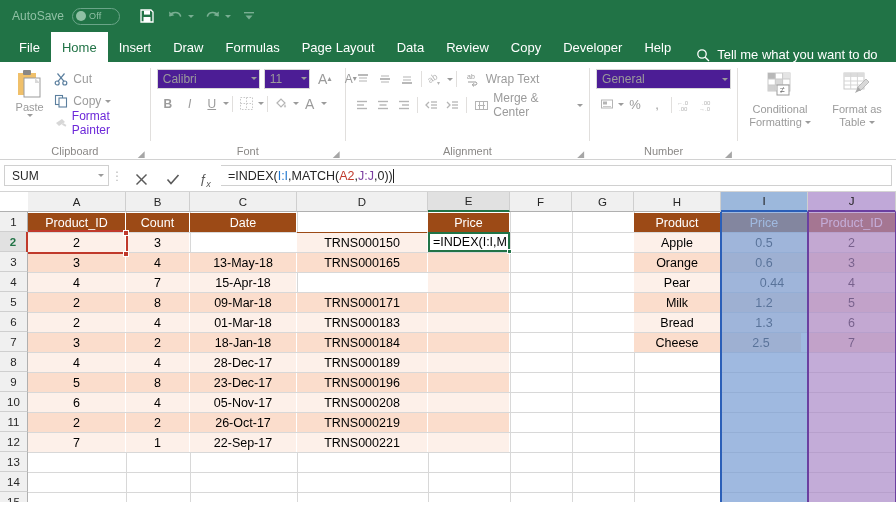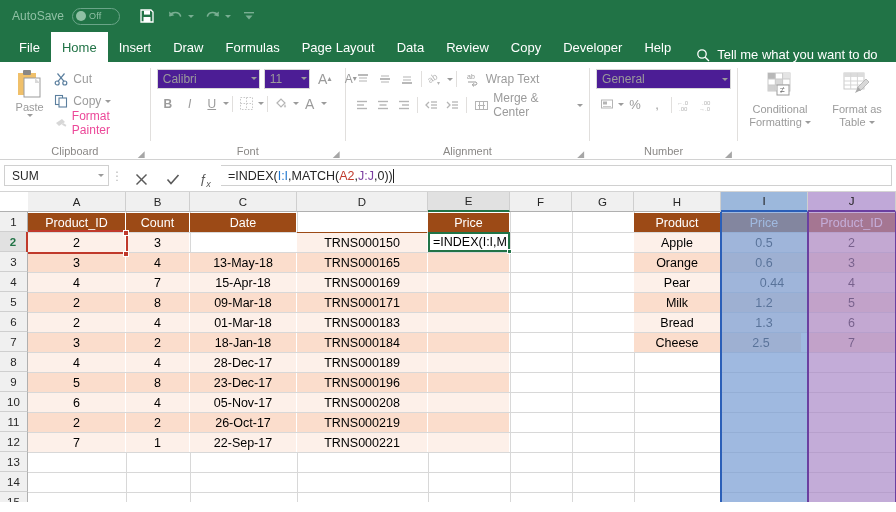--- a/index.html
+++ b/index.html
@@ -252,21 +252,21 @@
         <div class="sm-row">
           <span class="ic">
             <svg width="14" height="14" viewBox="0 0 14 14">
                 <rect x="1.5" y="1.5" width="7" height="9" fill="#ffffff" stroke="#5b7f9e" stroke-width="1.1"></rect>
                 <rect x="5" y="4" width="7.5" height="9" fill="#ffffff" stroke="#5b7f9e" stroke-width="1.1"></rect>
               </svg>
           </span>
           <span>Copy</span>
           <div class="dd-caret"></div>
         </div>
-        <div class="sm-row" style="color:#ec4899">
+        <div class="sm-row" style="color:#6d28d9">
           <span class="ic">
             <svg width="14" height="14" viewBox="0 0 14 14">
                 <path d="M2 7 L8 3 L11 6 L5 10 z" fill="#d7d7d7"></path>
                 <rect x="9" y="7" width="4" height="2" fill="#d7d7d7" transform="rotate(30 9 7)"></rect>
               </svg>
           </span>
           <span>Format Painter</span>
         </div>
       </div>
     </div>
@@ -615,21 +615,20 @@
       <div class="cell band0 ctr" style="left: 269px; top: 21px; width: 130px; height: 19px;">TRNS000150</div>
       <div class="cell band0 ctr" style="left: 400px; top: 21px; width: 81px; height: 19px;"></div>
       <div class="cell band1 ctr" style="left: 0px; top: 41px; width: 97px; height: 19px;">3</div>
       <div class="cell band1 ctr" style="left: 98px; top: 41px; width: 63px; height: 19px;">4</div>
       <div class="cell band1 ctr" style="left: 162px; top: 41px; width: 106px; height: 19px;">13-May-18</div>
       <div class="cell band1 ctr" style="left: 269px; top: 41px; width: 130px; height: 19px;">TRNS000165</div>
       <div class="cell band1 ctr" style="left: 400px; top: 41px; width: 81px; height: 19px;"></div>
       <div class="cell band0 ctr" style="left: 0px; top: 61px; width: 97px; height: 19px;">4</div>
       <div class="cell band0 ctr" style="left: 98px; top: 61px; width: 63px; height: 19px;">7</div>
       <div class="cell band0 ctr" style="left: 162px; top: 61px; width: 106px; height: 19px;">15-Apr-18</div>
-      <div class="cell band0 ctr" style="left: 269px; top: 61px; width: 130px; height: 19px;">TRNS000169</div>
       <div class="cell band0 ctr" style="left: 400px; top: 61px; width: 81px; height: 19px;"></div>
       <div class="cell band1 ctr" style="left: 0px; top: 81px; width: 97px; height: 19px;">2</div>
       <div class="cell band1 ctr" style="left: 98px; top: 81px; width: 63px; height: 19px;">8</div>
       <div class="cell band1 ctr" style="left: 162px; top: 81px; width: 106px; height: 19px;">09-Mar-18</div>
       <div class="cell band1 ctr" style="left: 269px; top: 81px; width: 130px; height: 19px;">TRNS000171</div>
       <div class="cell band1 ctr" style="left: 400px; top: 81px; width: 81px; height: 19px;"></div>
       <div class="cell band0 ctr" style="left: 0px; top: 101px; width: 97px; height: 19px;">2</div>
       <div class="cell band0 ctr" style="left: 98px; top: 101px; width: 63px; height: 19px;">4</div>
       <div class="cell band0 ctr" style="left: 162px; top: 101px; width: 106px; height: 19px;">01-Mar-18</div>
       <div class="cell band0 ctr" style="left: 269px; top: 101px; width: 130px; height: 19px;">TRNS000183</div>

